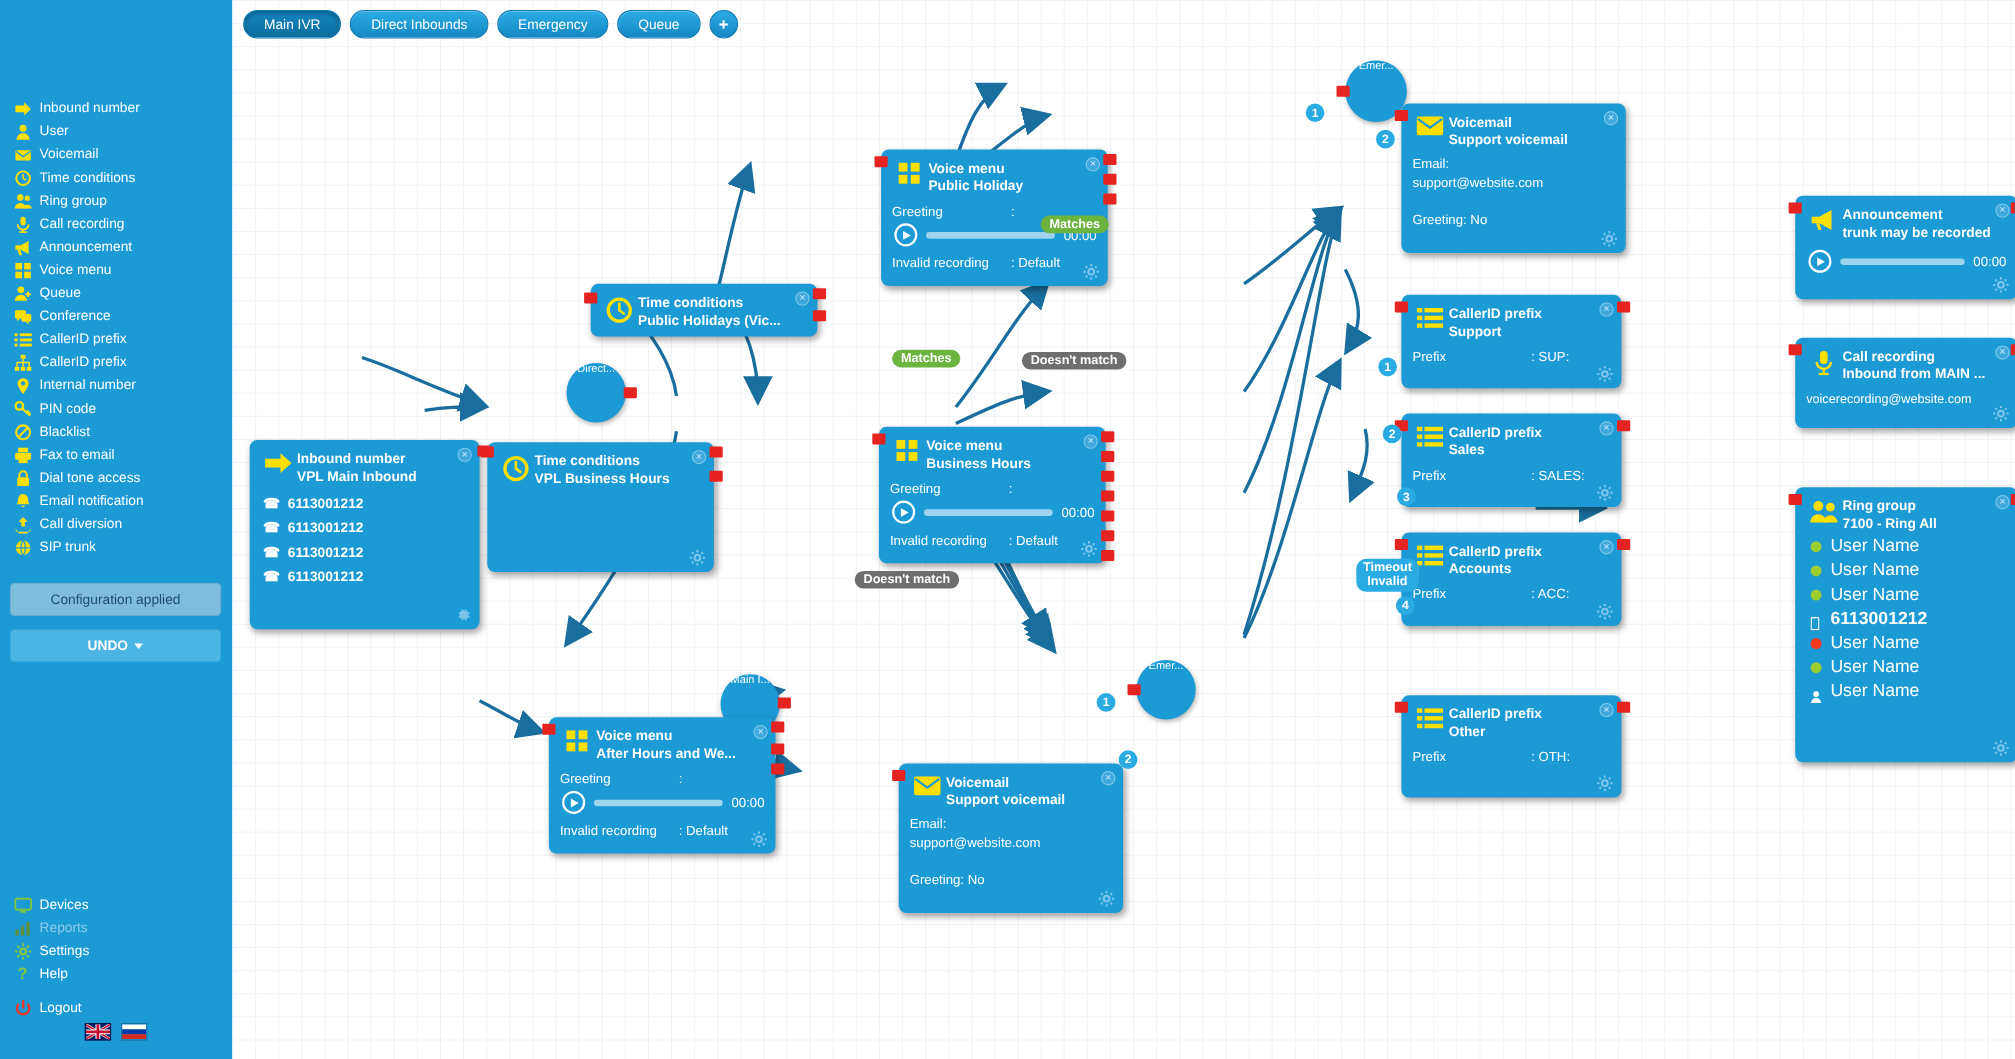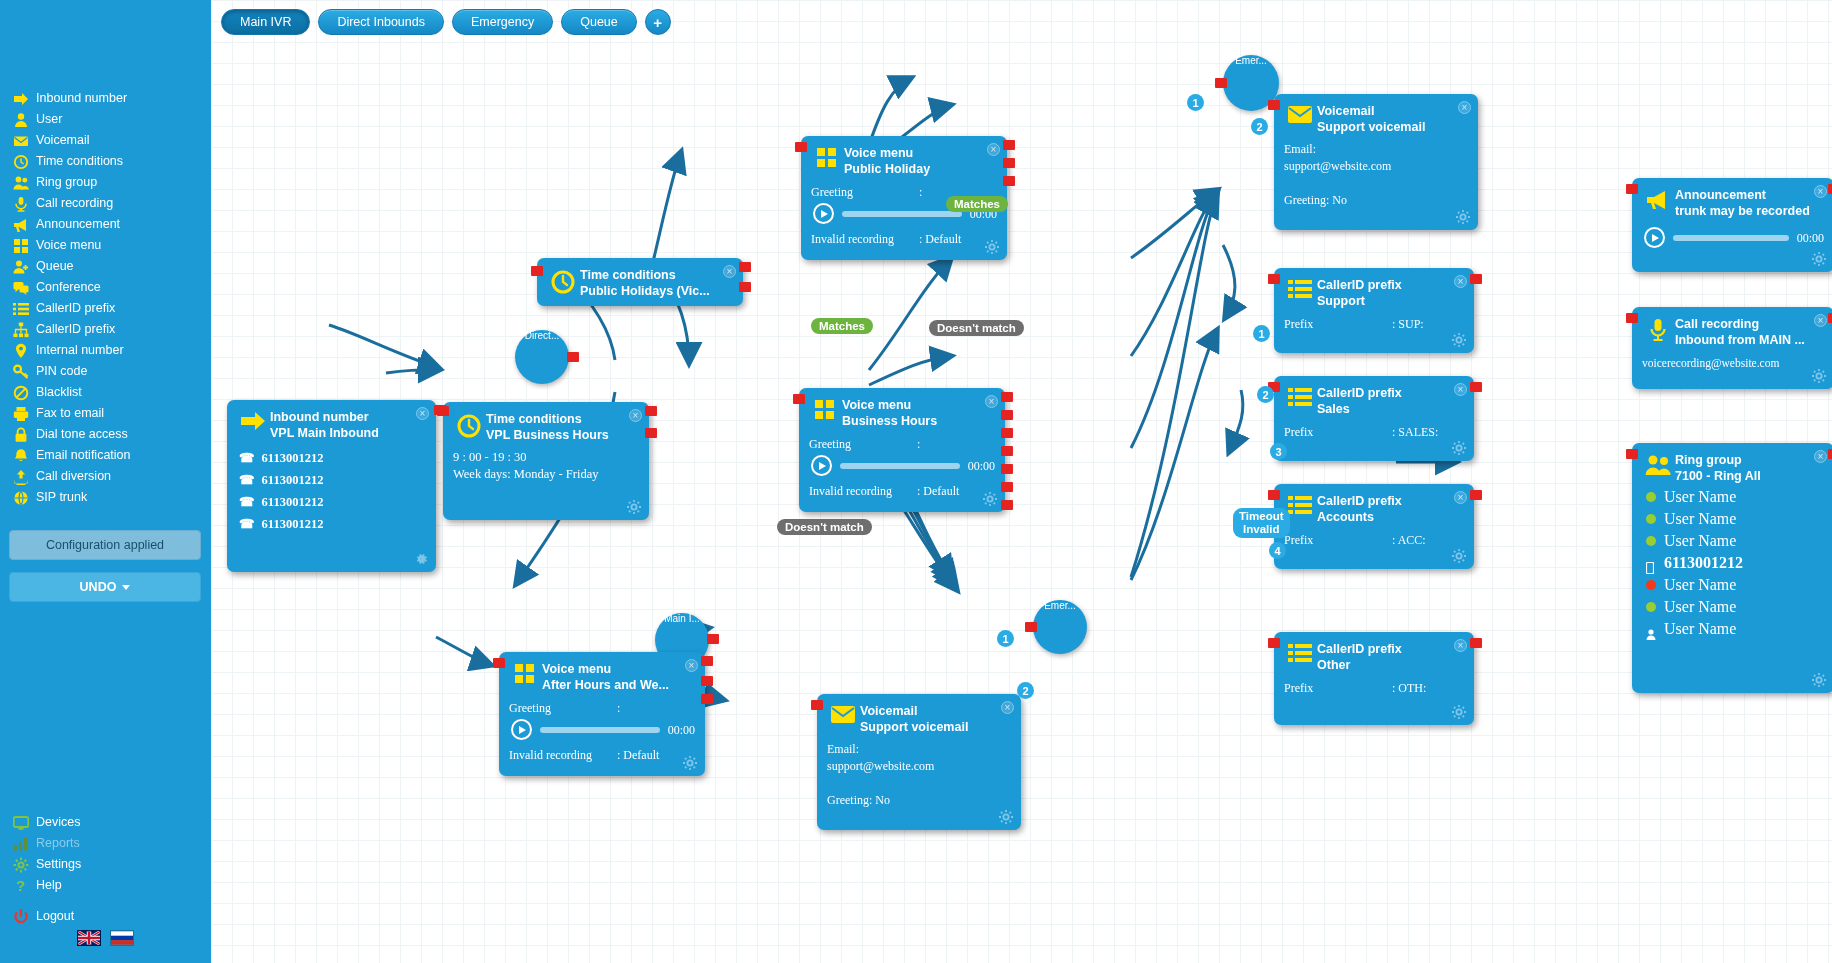--- a/index.html
+++ b/index.html
@@ -128,21 +128,21 @@
     position: absolute; right: 7px; top: 7px;
     width: 13px; height: 13px; border-radius: 50%;
     background: #3fa9dd; border: 1px solid #7fc9ea;
     color: #cbe8f7; font-size: 10px; line-height: 11px; text-align: center;
     cursor: pointer;
   }
   .node-gear {
     position: absolute; right: 7px; bottom: 5px;
     width: 16px; height: 16px; cursor: pointer;
   }
-  .node-body { padding: 4px 10px 0 10px; font-size: 12px; line-height: 18px; font-family: Liberation Serif, serif; }
+  .node-body { padding: 4px 10px 0 10px; font-size: 12px; line-height: 18px; }
   .kv { display: flex; }
   .kv .k { width: 108px; }
   .kv .v { }
 
   .audio-row { display: flex; align-items: center; gap: 8px; margin-top: 2px; padding-left: 2px; }
   .play-btn {
     width: 21px; height: 21px; border-radius: 50%;
     border: 2px solid #ffffff;
     display: flex; align-items: center; justify-content: center;
     flex: 0 0 21px; cursor: pointer;
@@ -623,24 +623,20 @@
             <circle cx="13" cy="13" r="10" fill="none" stroke="#ffe000" stroke-width="3"></circle>
             <path d="M13 7 V13 L17 16" stroke="#ffe000" stroke-width="2.4" fill="none" stroke-linecap="round"></path>
           </svg>
       </div>
       <div class="node-titles">
         <div class="node-t1" data-name="node-type">Time conditions</div>
         <div class="node-t2" data-name="node-name">VPL Business Hours</div>
       </div>
     </div>
     <div class="node-close" data-name="close-icon">×</div>
-    <div class="node-body" data-name="node-body" style="font-size:12.5px;line-height:17px;">
-      <div data-name="time-range">9 : 00 - 19 : 30</div>
-      <div data-name="weekdays">Week days: Monday - Friday</div>
-    </div>
     <div class="node-gear" data-name="gear-icon">
       <svg width="16" height="16" viewBox="0 0 16 16">
           <circle cx="8" cy="8" r="2.6" fill="none" stroke="#7fc6ea" stroke-width="1.8"></circle>
           <path d="M8 1v2M8 13v2M1 8h2M13 8h2M3 3l1.4 1.4M11.6 11.6L13 13M13 3l-1.4 1.4M4.4 11.6L3 13" stroke="#7fc6ea" stroke-width="1.8"></path>
         </svg>
     </div>
   </div>
   <div class="port" data-name="port-in" style="left:226px;top:406px;"></div>
   <div class="port" data-name="port-out-match" style="left:434px;top:406px;"></div>
   <div class="port" data-name="port-out-nomatch" style="left:434px;top:428px;"></div>

